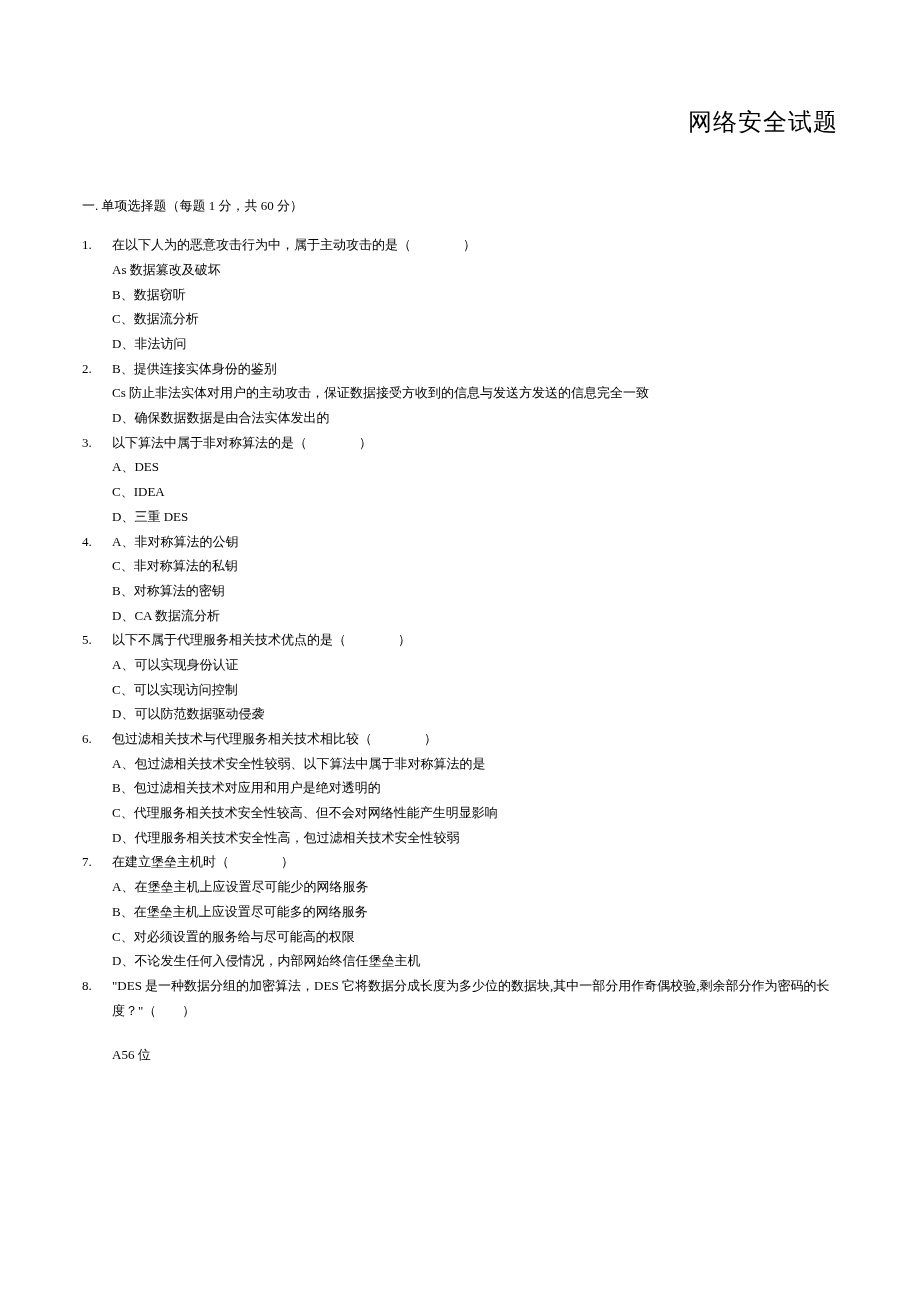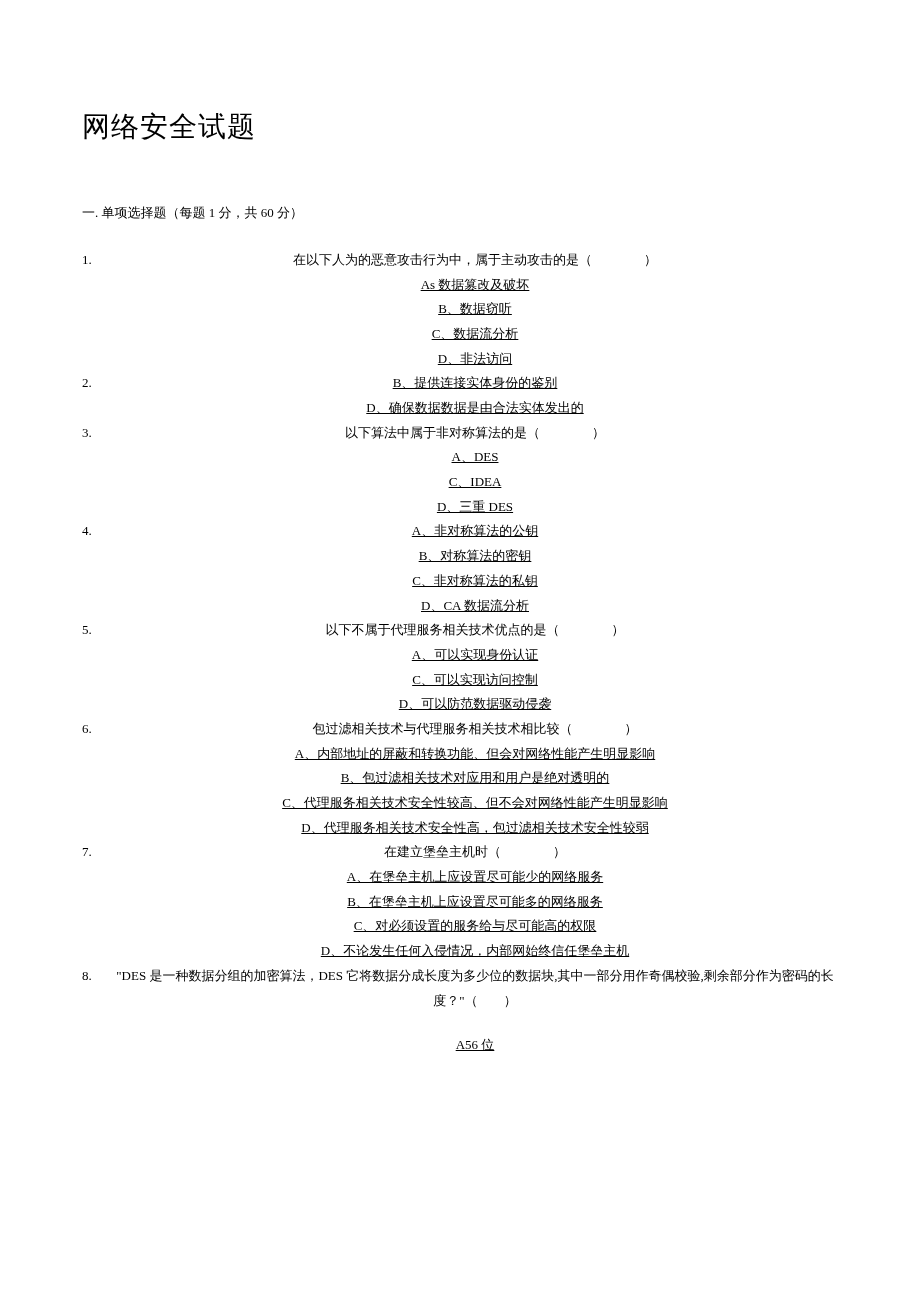--- a/index.html
+++ b/index.html
@@ -7,48 +7,46 @@
       width: 920px;
       min-height: 1301px;
       background: #fff;
       font-family: "SimSun", "宋体", serif;
       font-size: 13px;
       color: #000;
       line-height: 1.9;
       padding: 100px 82px 60px 82px;
     }
     .title {
-      text-align: left;
-      font-size: 28px;
+      text-align: right;
+      font-size: 24px;
       font-weight: normal;
       margin-bottom: 48px;
       letter-spacing: 1px;
     }
     .section-header {
-      margin-bottom: 22px;
+      margin-bottom: 15px;
     }
     .questions {
       padding-left: 0;
     }
     .question {
       display: flex;
       margin-bottom: 0;
     }
     .qnum {
       width: 30px;
       flex-shrink: 0;
     }
     .qbody {
       flex: 1;
-      text-align: center;
     }
     .stem { }
     .option {
       display: block;
-      text-decoration: underline;
     }
     .spacer { height: 20px; }
   </style>
 </head>
 <body>
 
 <h1 class="title">网络安全试题</h1>
 
 <div class="section-header">一. 单项选择题（每题 1 分，共 60 分）</div>
 
@@ -60,55 +58,56 @@
         <div class="option">As 数据篡改及破坏</div>
         <div class="option">B、数据窃听</div>
         <div class="option">C、数据流分析</div>
         <div class="option">D、非法访问</div>
       </div>
     </div>
     <div class="question">
       <div class="qnum">2.</div>
       <div class="qbody">
         <div class="option">B、提供连接实体身份的鉴别</div>
+        <div class="option">Cs 防止非法实体对用户的主动攻击，保证数据接受方收到的信息与发送方发送的信息完全一致</div>
         <div class="option">D、确保数据数据是由合法实体发出的</div>
       </div>
     </div>
     <div class="question">
       <div class="qnum">3.</div>
       <div class="qbody">
         <div class="stem">以下算法中属于非对称算法的是（　　　　）</div>
         <div class="option">A、DES</div>
         <div class="option">C、IDEA</div>
         <div class="option">D、三重 DES</div>
       </div>
     </div>
     <div class="question">
       <div class="qnum">4.</div>
       <div class="qbody">
         <div class="option">A、非对称算法的公钥</div>
+        <div class="option">C、非对称算法的私钥</div>
         <div class="option">B、对称算法的密钥</div>
-        <div class="option">C、非对称算法的私钥</div>
         <div class="option">D、CA 数据流分析</div>
       </div>
     </div>
     <div class="question">
       <div class="qnum">5.</div>
       <div class="qbody">
         <div class="stem">以下不属于代理服务相关技术优点的是（　　　　）</div>
         <div class="option">A、可以实现身份认证</div>
         <div class="option">C、可以实现访问控制</div>
         <div class="option">D、可以防范数据驱动侵袭</div>
       </div>
     </div>
     <div class="question">
       <div class="qnum">6.</div>
       <div class="qbody">
         <div class="stem">包过滤相关技术与代理服务相关技术相比较（　　　　）</div>
-        <div class="option">A、内部地址的屏蔽和转换功能、但会对网络性能产生明显影响</div>
+        <div class="option">A、包过滤相关技术安全性较弱、以下算法中属于非对称算法的是</div>
         <div class="option">B、包过滤相关技术对应用和用户是绝对透明的</div>
         <div class="option">C、代理服务相关技术安全性较高、但不会对网络性能产生明显影响</div>
         <div class="option">D、代理服务相关技术安全性高，包过滤相关技术安全性较弱</div>
       </div>
     </div>
     <div class="question">
       <div class="qnum">7.</div>
       <div class="qbody">
         <div class="stem">在建立堡垒主机时（　　　　）</div>
         <div class="option">A、在堡垒主机上应设置尽可能少的网络服务</div>

